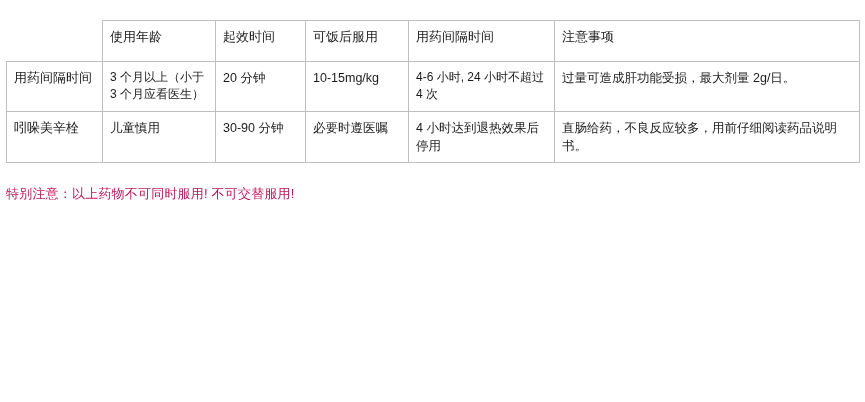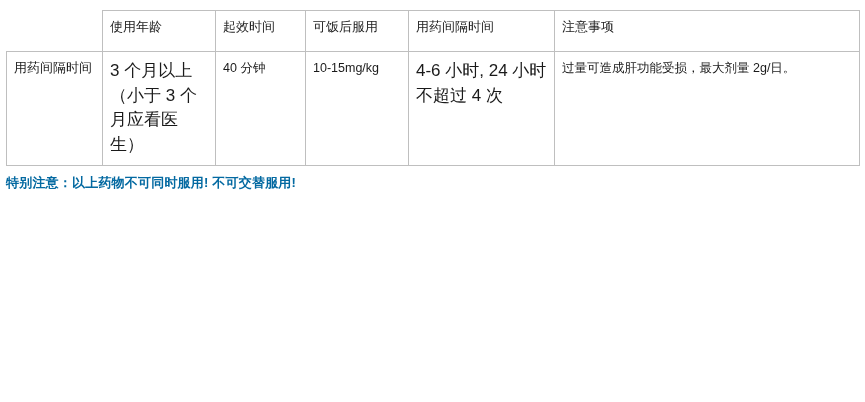--- a/index.html
+++ b/index.html
@@ -12,21 +12,21 @@
     height: 402px;
     font-family: "Liberation Sans", sans-serif;
     color: #1a1a1a;
     overflow: hidden;
   }
   .page {
     position: relative;
     width: 865px;
     height: 402px;
     box-sizing: border-box;
-    padding: 10px 6px 0 6px;
+    padding: 20px 6px 0 6px;
   }
   table.med-table {
     border-collapse: collapse;
     width: 853px;
     table-layout: fixed;
   }
   table.med-table td, table.med-table th {
     border: 1px solid #bfbfbf;
     vertical-align: top;
     padding: 7px 6px 7px 7px;
@@ -56,27 +56,27 @@
     border-top: 1px solid #ffffff;
     border-bottom: 1px solid #bfbfbf;
   }
   tbody td {
     font-size: 12.5px;
   }
   td.name {
     font-size: 13px;
   }
   td.small {
-    font-size: 17px;
+    font-size: 12px;
   }
   .footnote {
-    margin-top: 8px;
+    margin-top: 22px;
     font-size: 13px;
-    font-weight: bold;
-    color: #0369a1;
+    font-weight: normal;
+    color: #be185d;
     letter-spacing: 0.2px;
   }
 </style>
 </head>
 <body>
 
 <div class="page">
 
   <table class="med-table">
     <colgroup>
@@ -94,23 +94,31 @@
         <td>起效时间</td>
         <td>可饭后服用</td>
         <td>用药间隔时间</td>
         <td>注意事项</td>
       </tr>
     </thead>
     <tbody>
       <tr>
         <td class="name">用药间隔时间</td>
         <td class="small">3 个月以上（小于 3 个月应看医生）</td>
-        <td>40 分钟</td>
+        <td>20 分钟</td>
         <td>10-15mg/kg</td>
         <td class="small">4-6 小时, 24 小时不超过 4 次</td>
         <td>过量可造成肝功能受损，最大剂量 2g/日。</td>
+      </tr>
+      <tr>
+        <td class="name">吲哚美辛栓</td>
+        <td>儿童慎用</td>
+        <td>30-90 分钟</td>
+        <td>必要时遵医嘱</td>
+        <td>4 小时达到退热效果后停用</td>
+        <td>直肠给药，不良反应较多，用前仔细阅读药品说明书。</td>
       </tr>
     </tbody>
   </table>
 
   <div class="footnote">特别注意：以上药物不可同时服用! 不可交替服用!</div>
 
 </div>
 
 </body></html>

